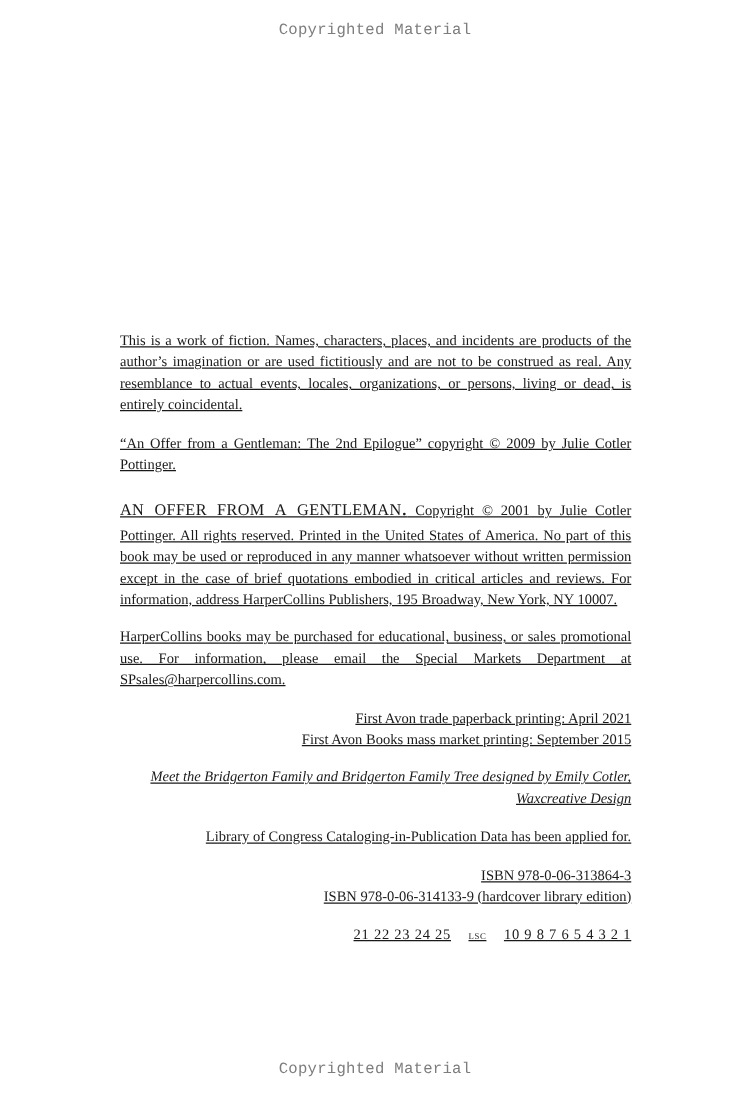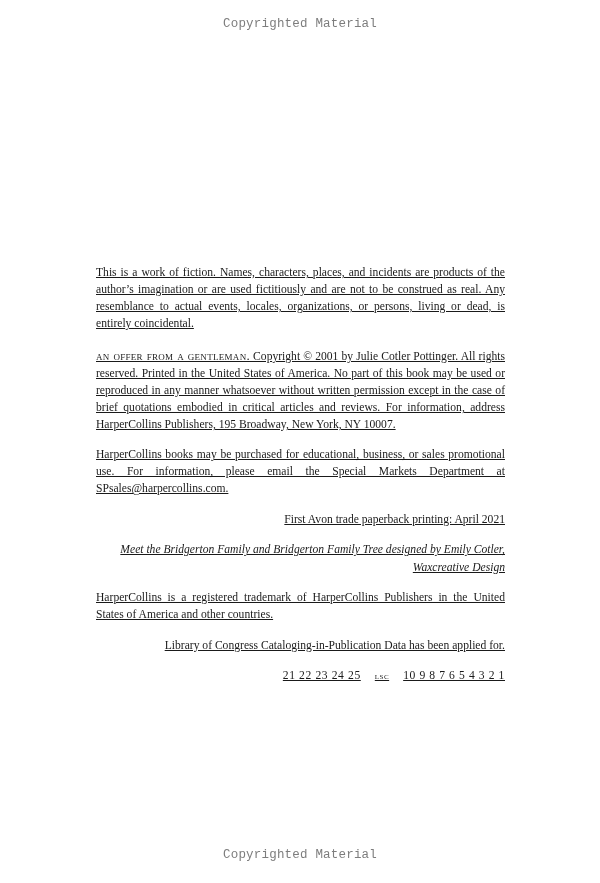--- a/index.html
+++ b/index.html
@@ -46,21 +46,21 @@
     text-decoration: underline;
   }
   .block:last-child { margin-bottom: 0; }
 
   .block.nojustify {
     text-align: right;
   }
 
   .smallcaps-lead {
     font-variant: small-caps;
-    font-size: 13px;
+    font-size: 18px;
     letter-spacing: 0.3px;
   }
 
   .italic {
     font-style: italic;
   }
 
   .printline {
     font-size: 11.6px;
     letter-spacing: 0.6px;
@@ -78,36 +78,41 @@
 </head>
 <body>
 
 <div class="watermark top">Copyrighted Material</div>
 
 <div class="page">
 
   <p class="block">This is a work of fiction. Names, characters, places, and incidents are products of the author’s imagination or are used fictitiously and are not to be construed as real. Any resemblance to actual events, locales, organizations, or persons, living or dead, is entirely coincidental.</p>
 
 
+  <p class="block">“An Offer from a Gentleman: The 2nd Epilogue” copyright © 2009 by Julie Cotler Pottinger.</p>
 
 
   <p class="block"><span class="smallcaps-lead">an offer from a gentleman.</span><span> Copyright © 2001 by Julie Cotler Pottinger. All rights reserved. Printed in the United States of America. No part of this book may be used or reproduced in any manner whatsoever without written permission except in the case of brief quotations embodied in critical articles and reviews. For information, address HarperCollins Publishers, 195 Broadway, New York, NY 10007.</span></p>
 
   <p class="block">HarperCollins books may be purchased for educational, business, or sales promotional use. For information, please email the Special Markets Department at SPsales@harpercollins.com.</p>
 
   <p class="block nojustify">
     <span>First Avon trade paperback printing: April 2021</span><br>
+    <span>First Avon Books mass market printing: September 2015</span>
   </p>
 
   <p class="block nojustify italic">Meet the Bridgerton Family and Bridgerton Family Tree designed by Emily Cotler, Waxcreative Design</p>
 
-  <p class="block">HarperCollins is a registered trademark of HarperCollins Publishers in the United States of America and other countries.</p>
 
   <p class="block nojustify">Library of Congress Cataloging-in-Publication Data has been applied for.</p>
 
+  <p class="block nojustify">
+    <span>ISBN 978-0-06-313864-3</span><br>
+    <span>ISBN 978-0-06-314133-9 (hardcover library edition)</span>
+  </p>
 
   <p class="block nojustify printline">
     <span>21  22  23  24  25</span><span class="gap"></span><span class="sc">lsc</span><span class="gap"></span><span>10  9  8  7  6  5  4  3  2  1</span>
   </p>
 
 </div>
 
 <div class="watermark bottom">Copyrighted Material</div>
 
 </body></html>

